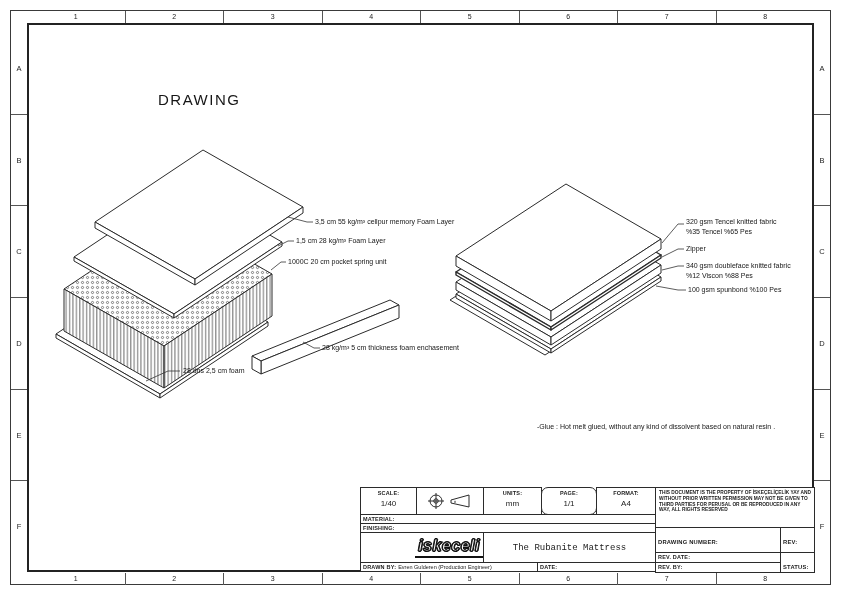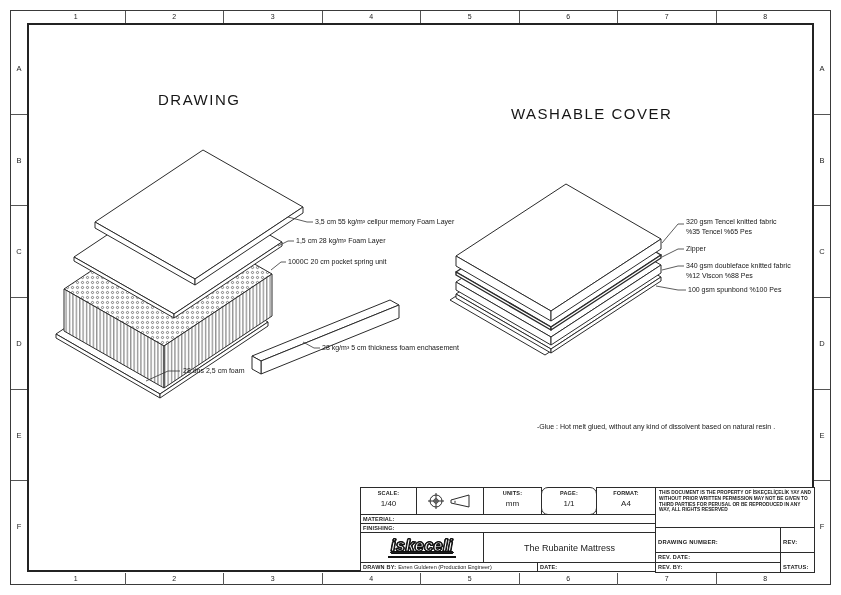--- a/index.html
+++ b/index.html
@@ -27,22 +27,22 @@
 
   svg.overlay { position:absolute; left:0; top:0; }
 
   
   .tb { position:absolute; border:1px solid #2b2b2b; background:#fff; overflow:hidden; }
   .tb-col { display:flex; flex-direction:column; align-items:center; padding-top:2px; }
   .cap { font-size:5.5px; font-weight:bold; letter-spacing:0.2px; color:#1a1a1a; }
   .val { font-size:8px; margin-top:3px; color:#1a1a1a; }
   .tb-line { display:flex; align-items:center; padding-left:2px; }
   .legal { font-size:4.8px; font-weight:bold; line-height:5.8px; padding:2px 3px; white-space:normal; }
-  .dwg-title { display:flex; align-items:center; justify-content:center; font-size:9px; }
-  .logo-wrap { display:flex; align-items:center; justify-content:center;text-decoration:underline; }
+  .dwg-title { display:flex; align-items:center; justify-content:center; font-size:9px;font-family:Liberation Mono, monospace; }
+  .logo-wrap { display:flex; align-items:center; justify-content:flex-end; }
   .logo-text { font-size:16px; font-weight:bold; font-style:italic; letter-spacing:0.5px; color:#fff;
                -webkit-text-stroke:1.1px #111;
                text-shadow:-1px 0 #111, 1px 0 #111, 0 -1px #111, 0 1px #111;
                border-bottom:2px solid #111; padding:0 3px 1px 3px; }
   .two-row > div { height:50%; display:flex; align-items:center; padding-left:2px; }
   .two-row > div:first-child { border-bottom:1px solid #2b2b2b; }
 </style>
 </head>
 <body>
 
@@ -167,21 +167,20 @@
       <path d="M303,342 L314,348 L320,348"></path>
       <path d="M146,381 L168,371 L180,371"></path>
       <path d="M662,243 L678,224 L684,224"></path>
       <path d="M662,257 L678,249 L684,249"></path>
       <path d="M662,270 L678,266 L684,266"></path>
       <path d="M656,286 L678,290 L686,290"></path>
     </g>
   </svg>
 
   <div class="title-txt" style="left:158px; top:91px;">DRAWING</div>
-  <div class="title-txt" style="left:511px; top:105px;">WASHABLE COVER</div>
 
   <div class="lbl" style="left:315px; top:218px;">3,5 cm 55 kg/m³ cellpur memory Foam Layer</div>
   <div class="lbl" style="left:296px; top:237px;">1,5 cm 28 kg/m³ Foam Layer</div>
   <div class="lbl" style="left:288px; top:258px;">1000C 20 cm pocket spring unit</div>
   <div class="lbl" style="left:322px; top:344px;">28 kg/m³ 5 cm thickness foam enchasement</div>
   <div class="lbl" style="left:183px; top:367px;">28 dns  2,5 cm foam</div>
 
   <div class="lbl" style="left:686px; top:218px;">320 gsm Tencel knitted fabric</div>
   <div class="lbl" style="left:686px; top:228px;">%35 Tencel %65 Pes</div>
   <div class="lbl" style="left:686px; top:245px;">Zipper</div>

